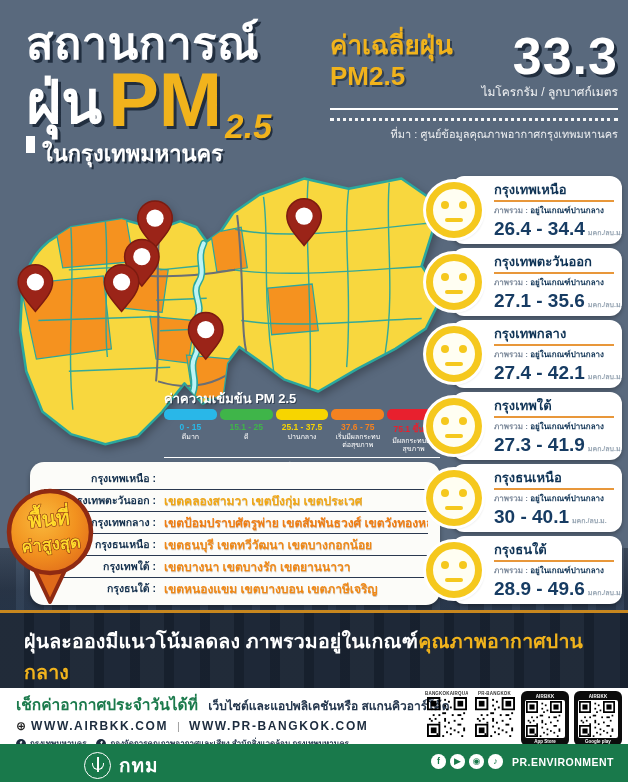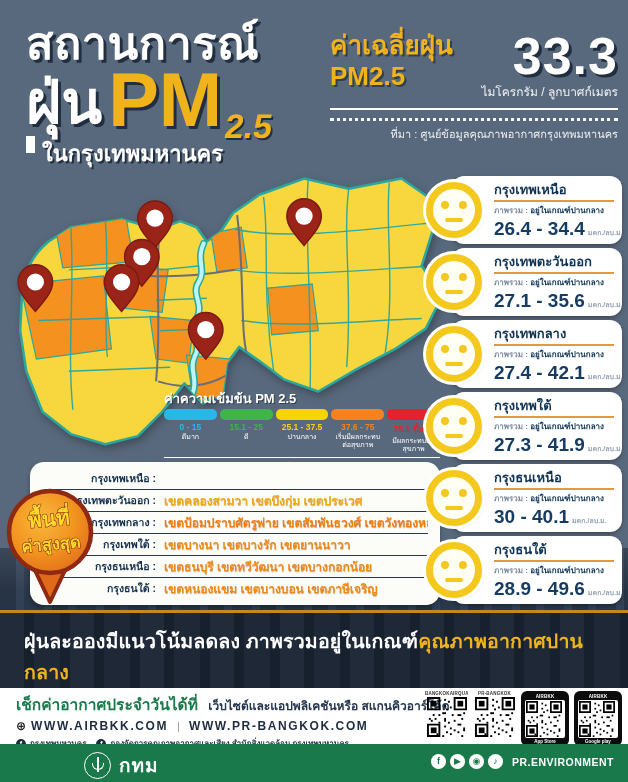--- a/index.html
+++ b/index.html
@@ -329,26 +329,26 @@
     </div>
     <div class="t-row">
       <div class="t-label">กรุงเทพตะวันออก :</div>
       <div class="t-val" style="color: rgb(240, 167, 20);">เขตคลองสามวา เขตบึงกุ่ม เขตประเวศ</div>
     </div>
     <div class="t-row">
       <div class="t-label">กรุงเทพกลาง :</div>
       <div class="t-val" style="color: rgb(239, 125, 18);">เขตป้อมปราบศัตรูพ่าย เขตสัมพันธวงศ์ เขตวังทองหลาง</div>
     </div>
     <div class="t-row">
+      <div class="t-label">กรุงธนเหนือ :</div>
+      <div class="t-val" style="color: rgb(239, 136, 22);">เขตธนบุรี เขตทวีวัฒนา เขตบางกอกน้อย</div>
+    </div>
+    <div class="t-row">
       <div class="t-label">กรุงเทพใต้ :</div>
       <div class="t-val" style="color: rgb(239, 136, 22);">เขตบางนา เขตบางรัก เขตยานนาวา</div>
-    </div>
-    <div class="t-row">
-      <div class="t-label">กรุงธนเหนือ :</div>
-      <div class="t-val" style="color: rgb(239, 136, 22);">เขตธนบุรี เขตทวีวัฒนา เขตบางกอกน้อย</div>
     </div>
     <div class="t-row">
       <div class="t-label">กรุงธนใต้ :</div>
       <div class="t-val" style="color: rgb(239, 136, 22);">เขตหนองแขม เขตบางบอน เขตภาษีเจริญ</div>
     </div>
   </div>
 
   <svg class="badge" width="96" height="120" viewBox="0 0 96 120">
     <path d="M30 78 L48 116 L66 78 Z" fill="#e06a1a" stroke="#8f2a12" stroke-width="4" stroke-linejoin="round"></path>
     <circle cx="48" cy="46" r="41" fill="url(#gpin)" stroke="#8f2a12" stroke-width="4.5"></circle>

